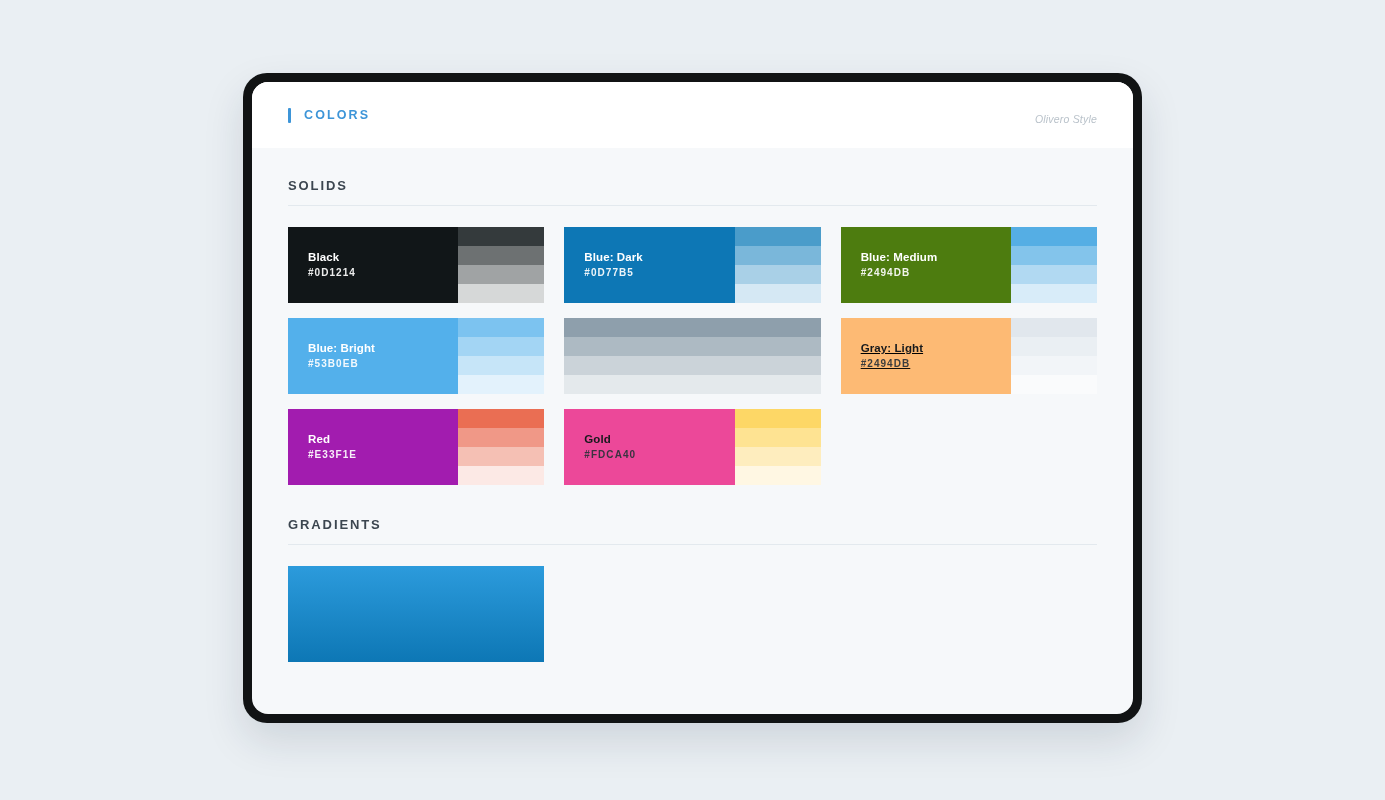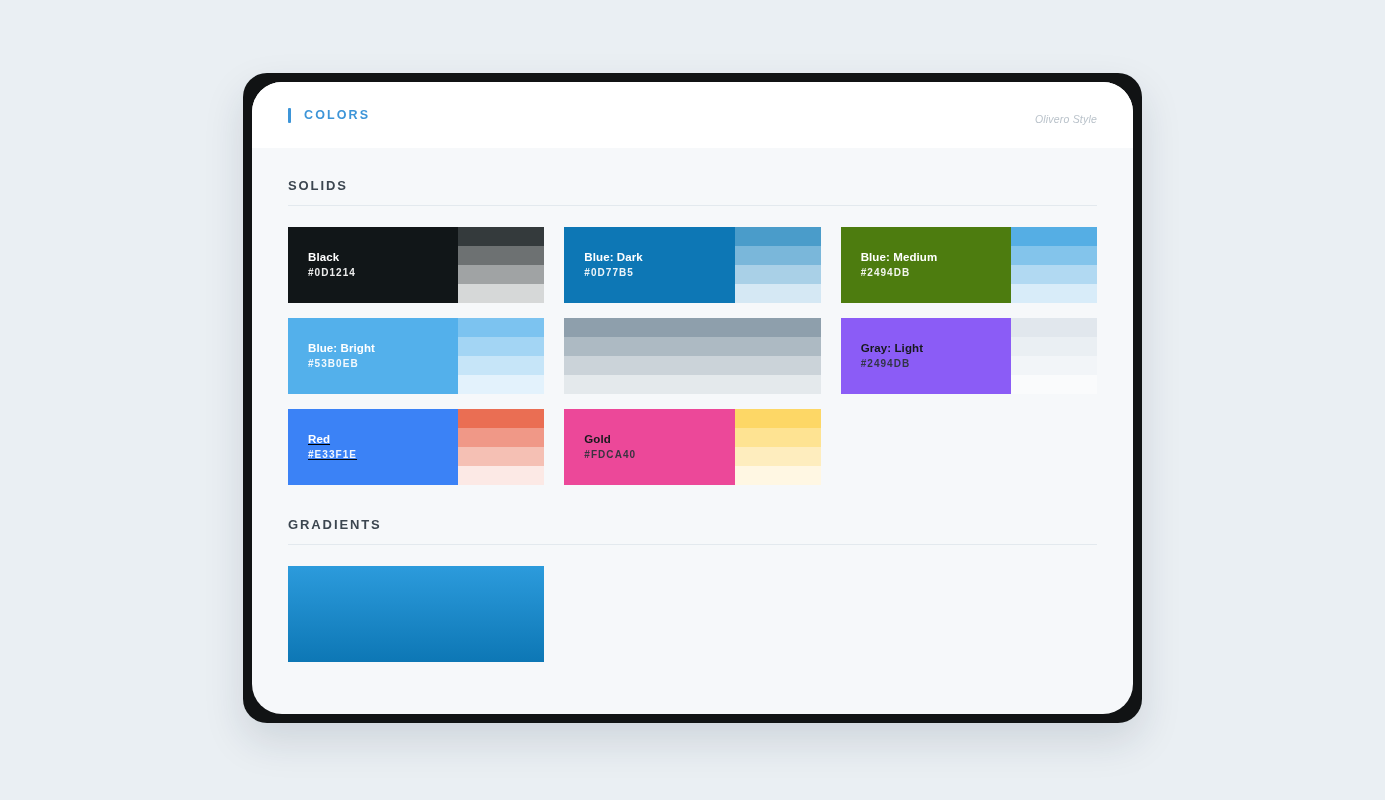--- a/index.html
+++ b/index.html
@@ -20,21 +20,21 @@
     left:243px; top:73px;
     width:899px; height:650px;
     background:#111314;
     border-radius:24px;
     padding:9px;
     box-shadow:0 18px 40px rgba(20,40,60,.13);
   }
   .screen {
     width:100%; height:100%;
     background:#f6f8fa;
-    border-radius:30px;
+    border-radius:16px;
     overflow:hidden;
     position:relative;
   }
 
   
   .topbar {
     height:66px;
     background:#ffffff;
     display:flex;
     align-items:center;
@@ -209,33 +209,33 @@
             </div>
             <div class="swatch on-dark">
               <div class="swatch-tints">
                 <div class="tint" style="background: rgb(142, 159, 172);"></div>
                 <div class="tint" style="background: rgb(173, 186, 195);"></div>
                 <div class="tint" style="background: rgb(203, 211, 217);"></div>
                 <div class="tint" style="background: rgb(228, 233, 236);"></div>
               </div>
             </div>
             <div class="swatch on-light">
-              <div class="swatch-main" style="background: #8b5cf6;">
+              <div class="swatch-main" style="background: #fdba74; text-decoration: underline;">
                 <div class="swatch-name">Gray: Light</div>
                 <div class="swatch-hex">#2494DB</div>
               </div>
               <div class="swatch-tints">
                 <div class="tint" style="background: rgb(225, 231, 237);"></div>
                 <div class="tint" style="background: rgb(234, 239, 243);"></div>
                 <div class="tint" style="background: rgb(242, 245, 248);"></div>
                 <div class="tint" style="background: rgb(250, 251, 252);"></div>
               </div>
             </div>
             <div class="swatch on-dark">
-              <div class="swatch-main" style="background: #3b82f6; text-decoration: underline;">
+              <div class="swatch-main" style="background: #a21caf;">
                 <div class="swatch-name">Red</div>
                 <div class="swatch-hex">#E33F1E</div>
               </div>
               <div class="swatch-tints">
                 <div class="tint" style="background: rgb(234, 110, 83);"></div>
                 <div class="tint" style="background: rgb(240, 152, 135);"></div>
                 <div class="tint" style="background: rgb(245, 192, 180);"></div>
                 <div class="tint" style="background: rgb(252, 233, 229);"></div>
               </div>
             </div>

